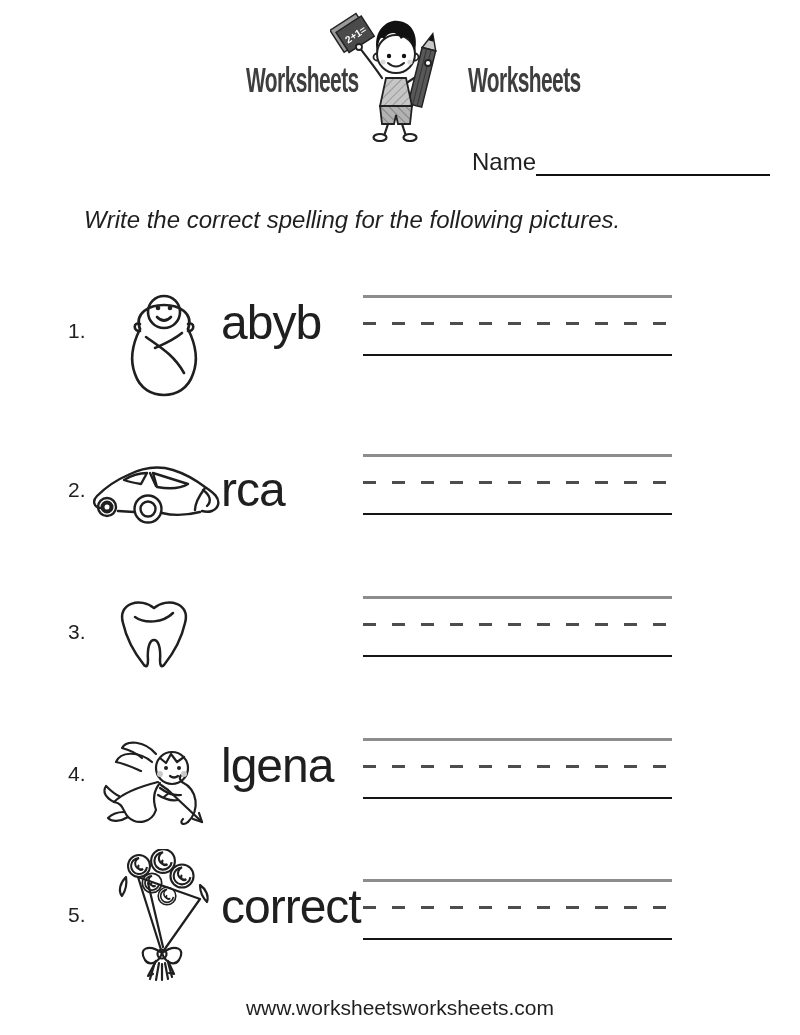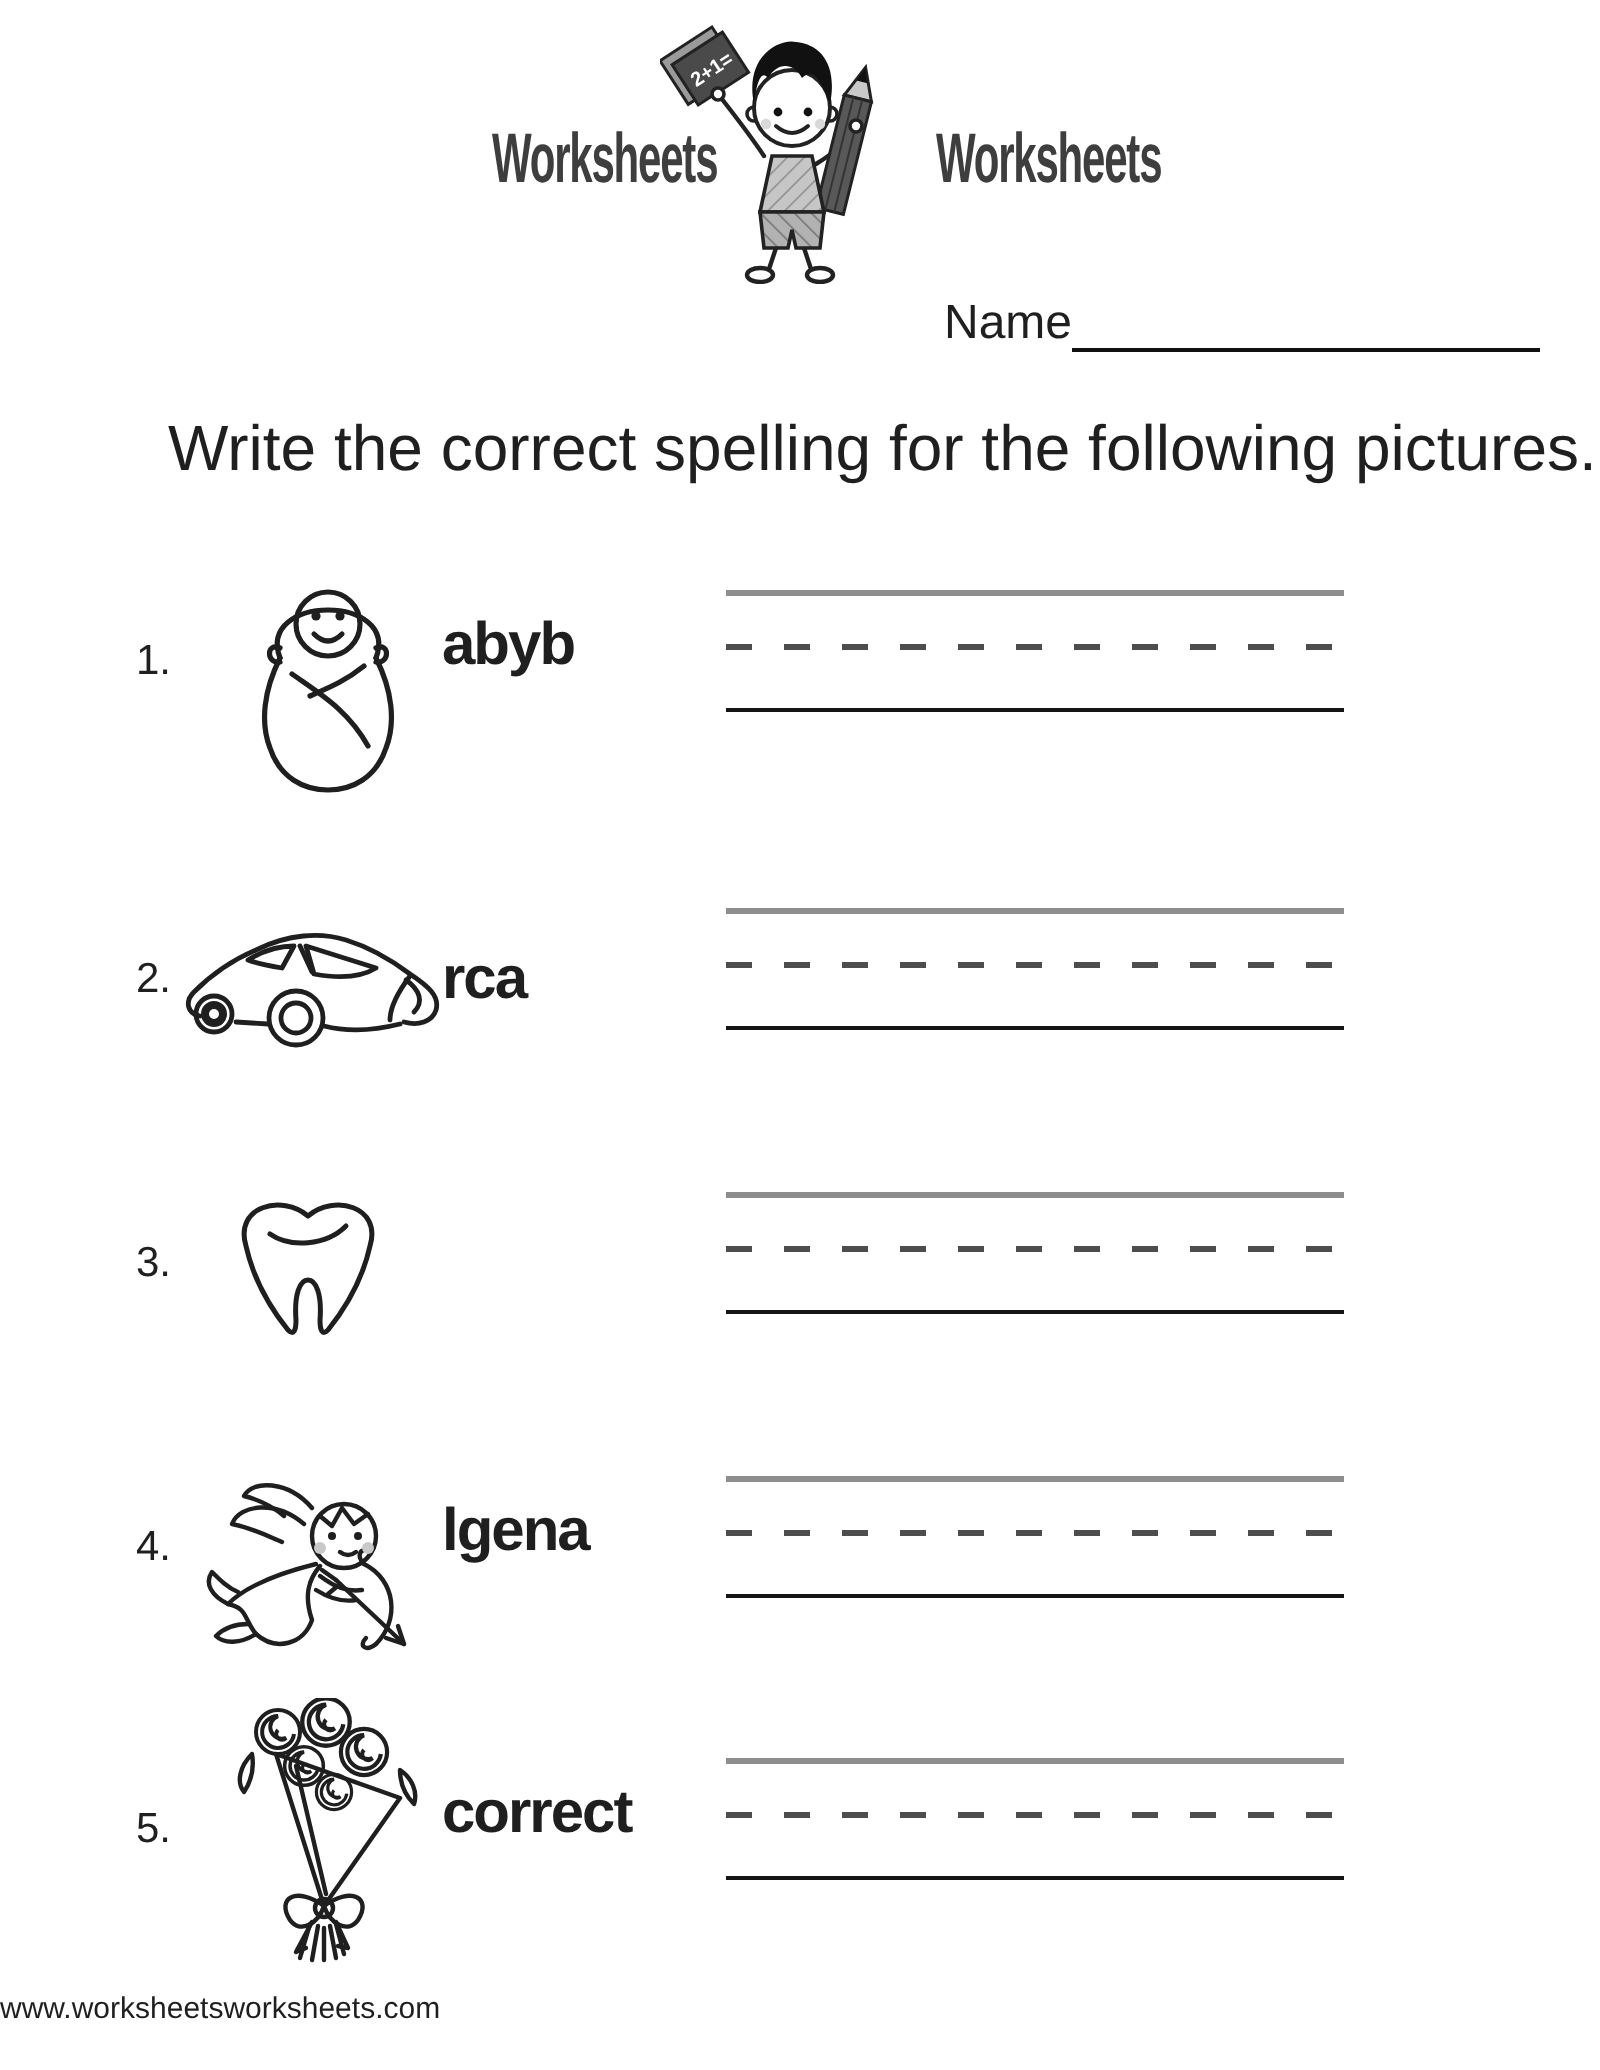--- a/index.html
+++ b/index.html
@@ -9,31 +9,31 @@
   .logo-text{position:absolute;top:60px;font-size:35px;font-weight:bold;color:#3e3e3e;
              letter-spacing:-1px;transform:scaleX(.60);transform-origin:left center;white-space:nowrap;}
   .logo-left{left:246px;}
   .logo-right{left:468px;}
   .boy-svg{position:absolute;left:330px;top:6px;}
   
   .title{position:absolute;left:67px;top:152px;font-size:27px;}
   .name-label{position:absolute;left:472px;top:148px;font-size:24px;}
   .name-line{position:absolute;left:536px;top:146px;width:234px;height:28px;
              border-bottom:2.5px solid #111;}
-  .instruction{position:absolute;left:84px;top:206px;font-size:32px;}
+  .instruction{position:absolute;left:84px;top:206px;font-size:24px;font-style:italic;}
   
   .num{position:absolute;left:68px;font-size:21px;line-height:24px;}
-  .word{position:absolute;left:221px;font-size:30px;line-height:52px;letter-spacing:-1px;font-weight:bold;}
+  .word{position:absolute;left:221px;font-size:48px;line-height:52px;letter-spacing:-1px;}
   .pic{position:absolute;}
   .lines{position:absolute;left:363px;width:309px;height:64px;}
   .l-top{position:absolute;top:0;left:0;right:0;height:3px;background:#8d8d8d;}
   .l-mid{position:absolute;top:27px;left:0;right:0;height:3px;
          background:repeating-linear-gradient(90deg,#4d4d4d 0 13px,transparent 13px 29px);}
   .l-bot{position:absolute;top:59px;left:0;right:0;height:2px;background:#151515;}
-  .footer{position:absolute;left:0;right:0;top:996px;text-align:left;font-size:15px;}
+  .footer{position:absolute;left:0;right:0;top:996px;text-align:center;font-size:21px;}
   svg{display:block;}
 </style>
 </head>
 <body>
 
 <div class="page">
 
   <span class="logo-text logo-left">Worksheets</span>
 
   <svg class="boy-svg" width="130" height="136" viewBox="0 0 130 136">

